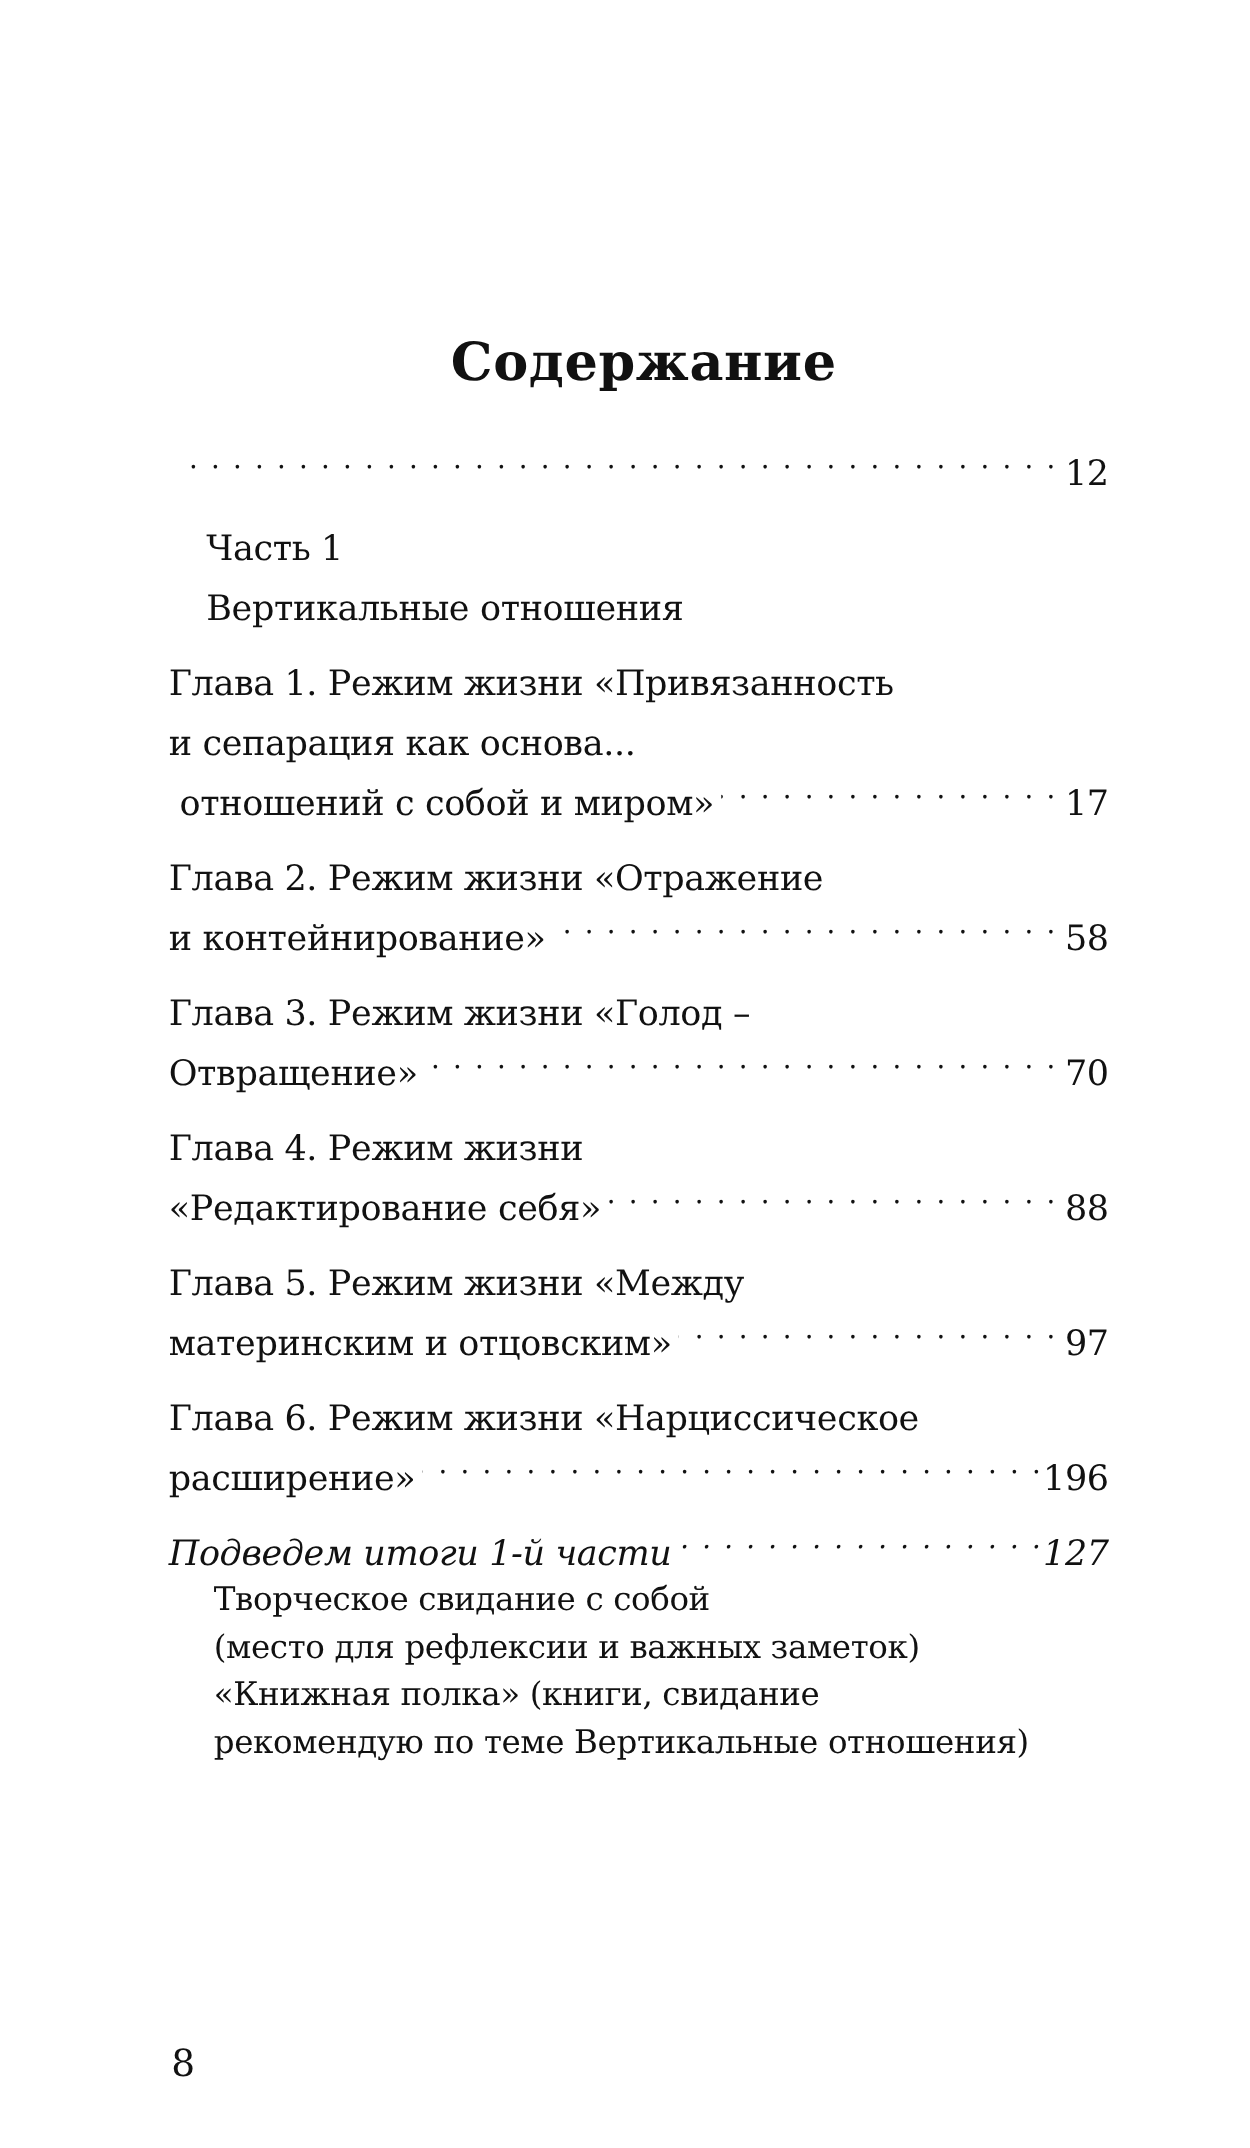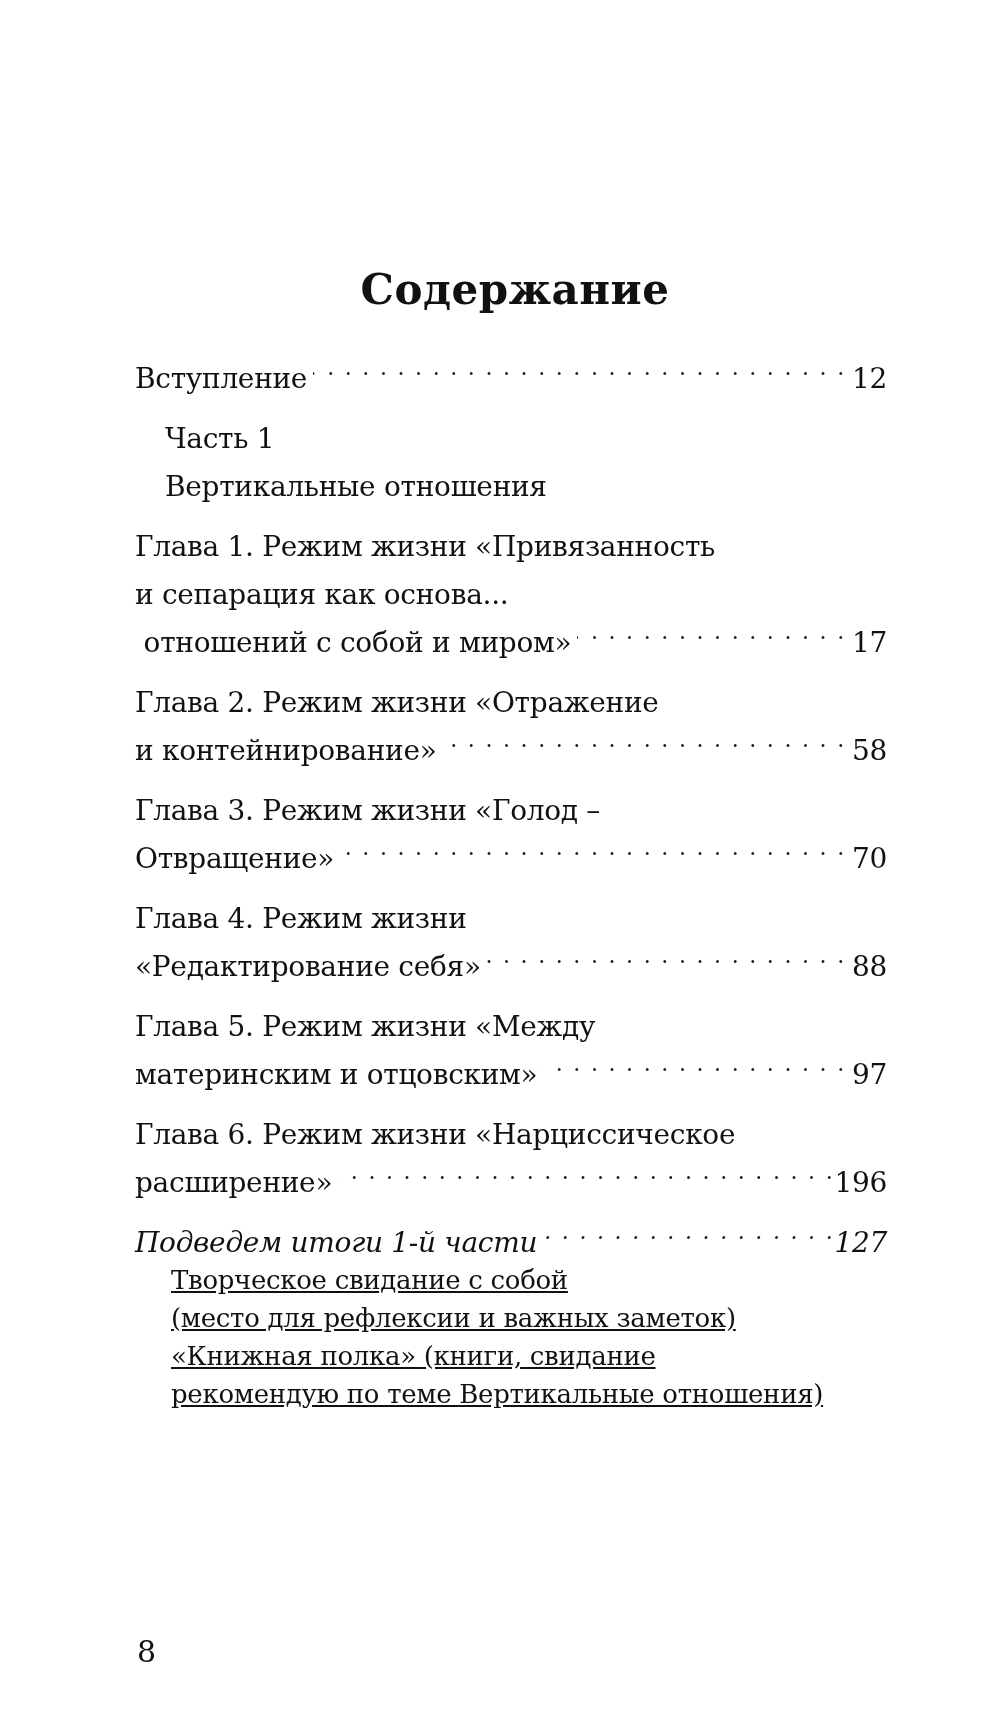--- a/index.html
+++ b/index.html
@@ -89,42 +89,40 @@
     }
     .sub-list {
       padding-left: 36px;
       font-size: 26px;
       line-height: 38px;
       margin-top: -6px;
     }
     .sub-list span {
       display: block;
       white-space: nowrap;
-      text-decoration: underline;
     }
     .folio {
       position: absolute;
       left: 137px;
       top: 1620px;
       font-size: 30px;
       line-height: 40px;
     }
   </style>
 </head>
 <body>
 
 <div class="page">
 
   <h1 class="title" style="margin:0;font-family:'DejaVu Serif','Liberation Serif',serif;">Содержание</h1>
 
   <div class="toc">
 
     <div class="entry">
       <div class="last">
-        <span class="text">Вступление</span>
         <span class="leader"></span>
         <span class="page-num">12</span>
       </div>
     </div>
 
     <div class="part-heading">
       <span>Часть 1</span>
       <span>Вертикальные отношения</span>
     </div>
 

